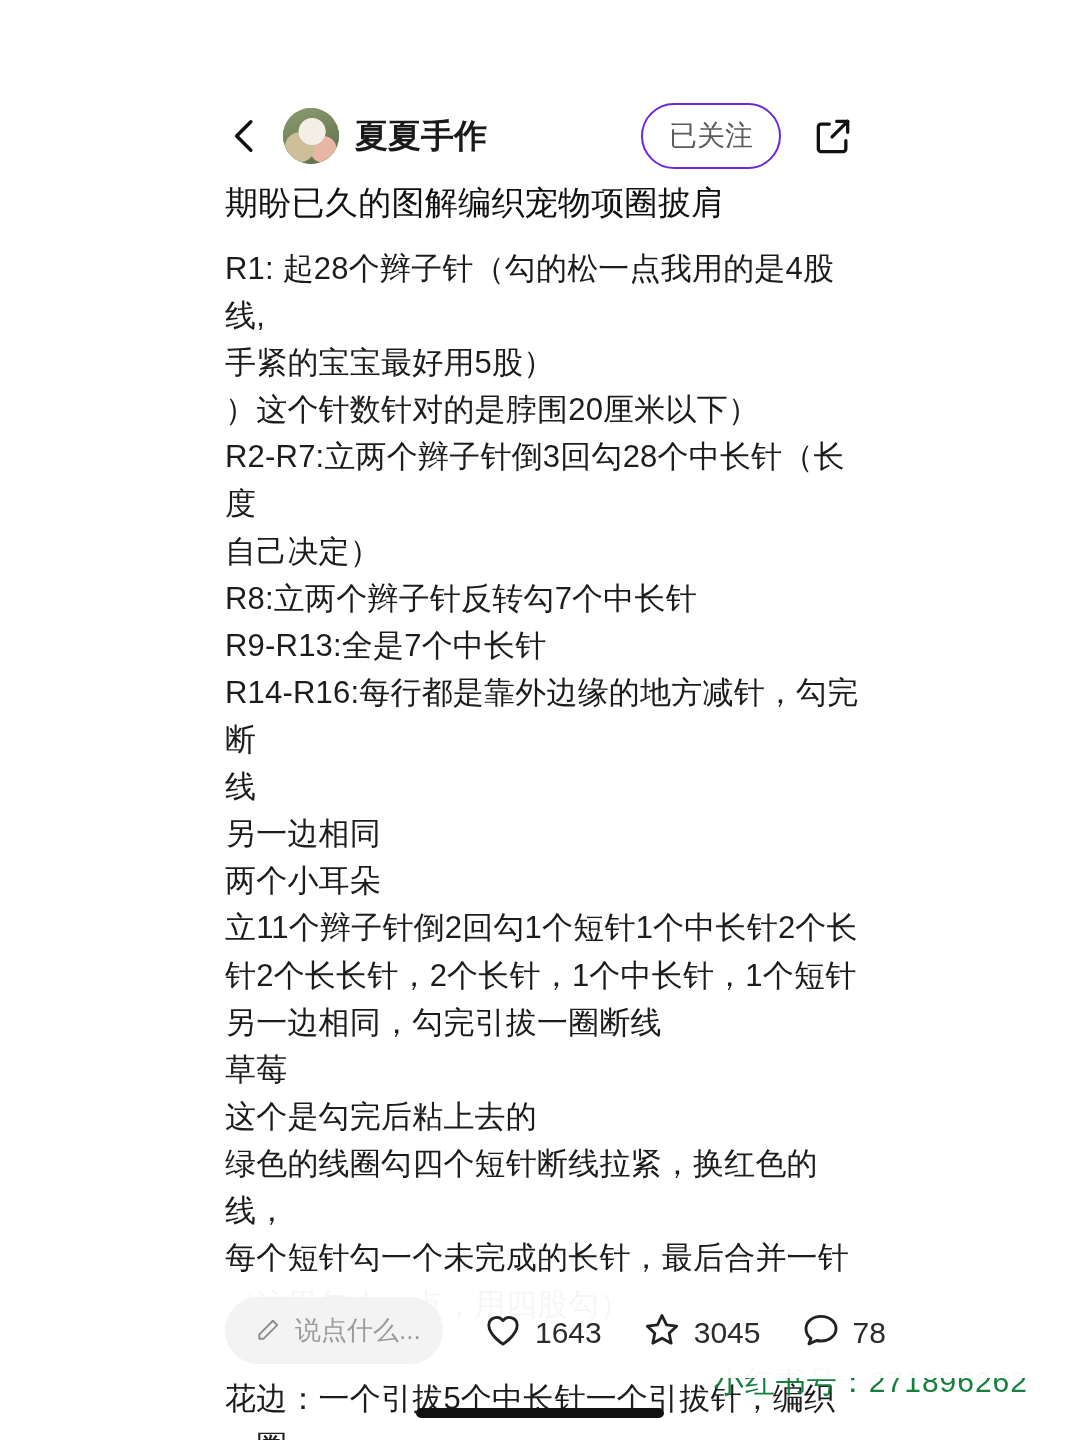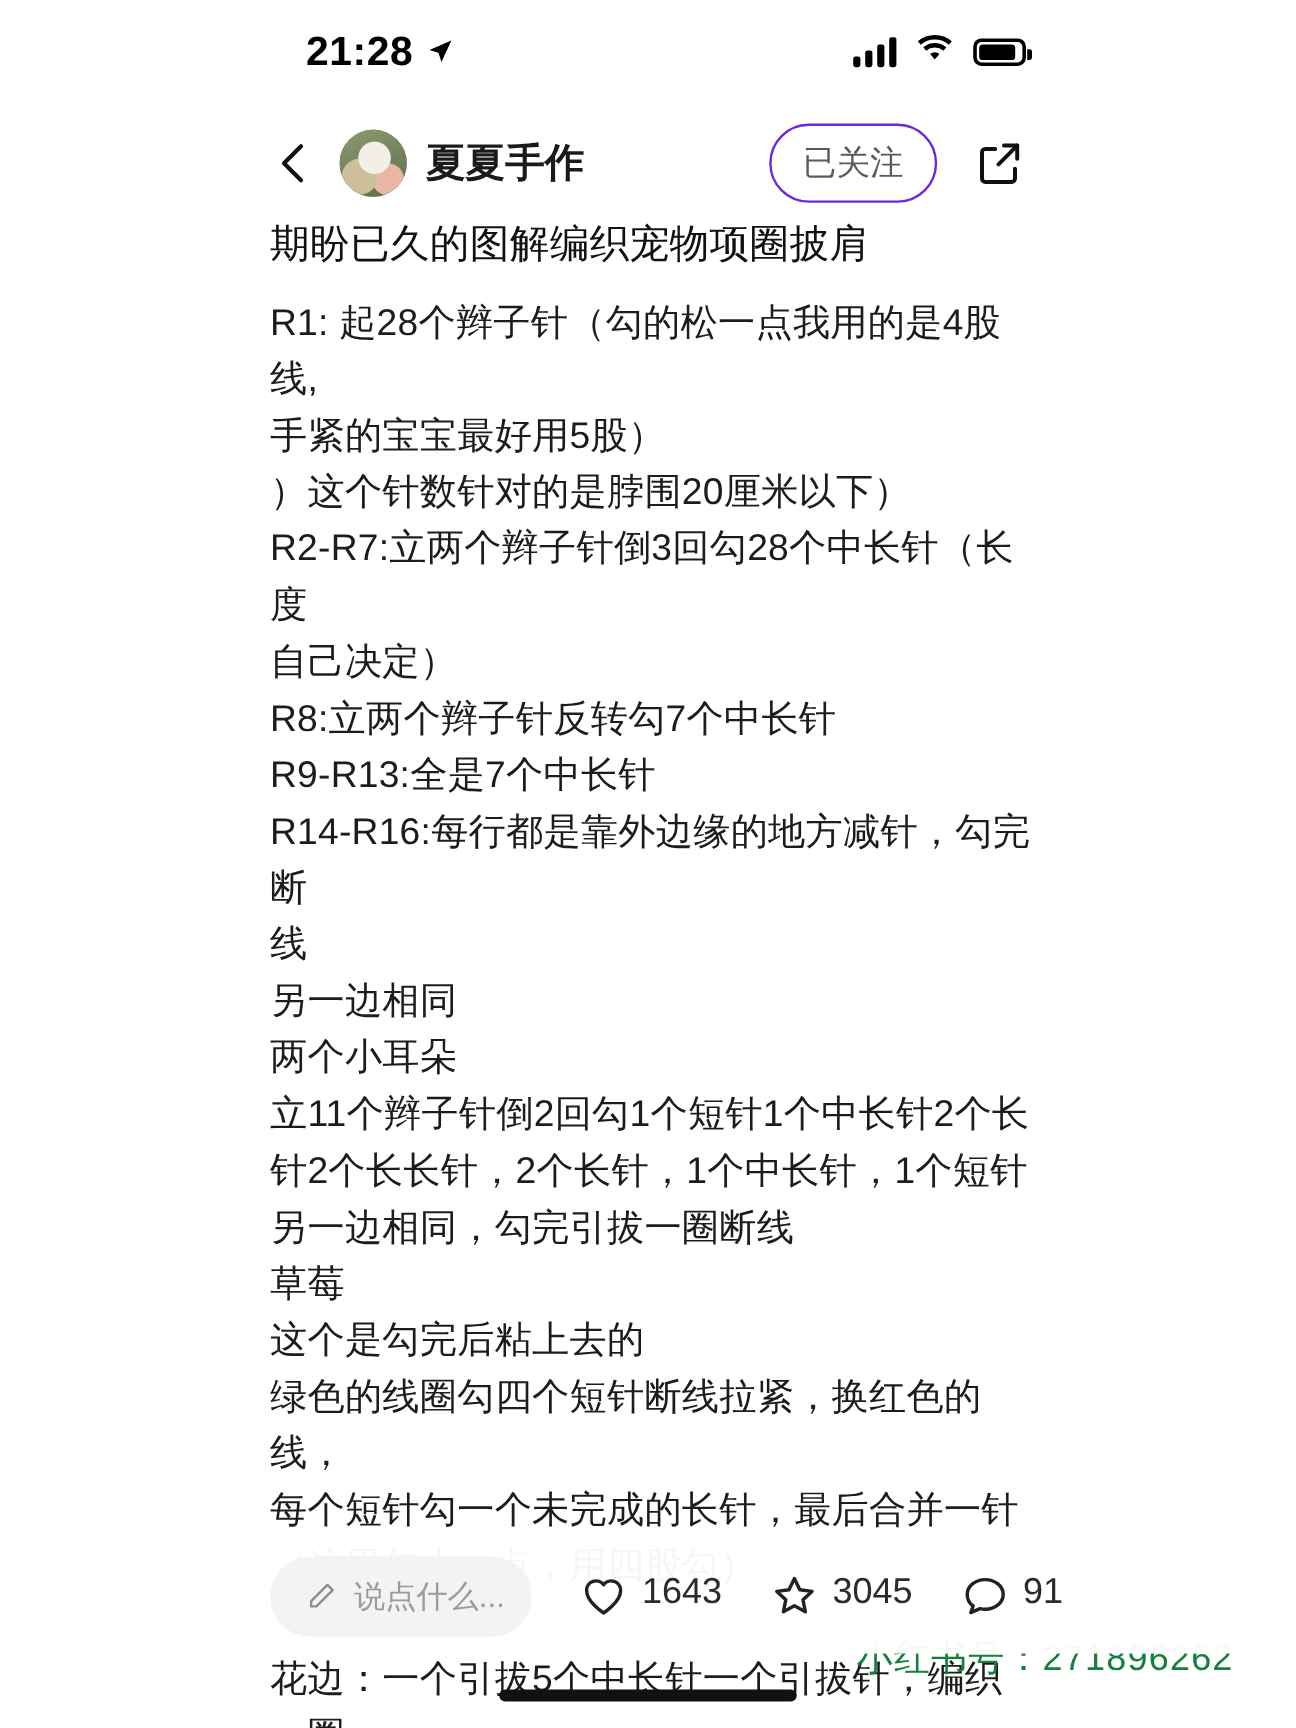--- a/index.html
+++ b/index.html
@@ -221,21 +221,21 @@
   }
   .comment-box .ph {
     font-size: 26px;
     color: #9b9b9b;
     white-space: nowrap;
     text-align: center;
   }
   .pencil-icon { width: 26px; height: 26px; flex: 0 0 auto; }
   .stat {
     display: flex;
-    align-items: flex-start;
+    align-items: flex-end;
     gap: 12px;
     margin-left: 40px;
     cursor: pointer;
   }
   .stat .num {
     font-size: 30px;
     color: #2b2b2b;
   }
   .stat-icon { width: 40px; height: 40px; flex: 0 0 auto; }
 
@@ -248,48 +248,20 @@
     height: 10px;
     border-radius: 6px;
     background: #111;
   }
 </style>
 </head>
 <body>
 
 <div class="phone">
 
-  <div class="status-bar">
-    <div class="status-left">
-      <span class="status-time">21:28</span>
-      <span class="loc-arrow">
-        <svg viewBox="0 0 24 24" width="22" height="22">
-            <path d="M22 2L2 10.5l8.2 2.6L13 21.5z" fill="#000"></path>
-          </svg>
-      </span>
-    </div>
-    <div class="status-right">
-      <span class="signal-bars">
-          <i></i>
-          <i></i>
-          <i></i>
-          <i></i>
-        </span>
-      <span>
-        <svg viewBox="0 0 28 20" width="32" height="24">
-          <path d="M14 17.6l3.4-4.1a5.2 5.2 0 0 0-6.8 0z" fill="#000"></path>
-          <path d="M5.6 8.6a13 13 0 0 1 16.8 0l-2.1 2.5a9.8 9.8 0 0 0-12.6 0z" fill="#000"></path>
-          <path d="M1.6 4.2a19 19 0 0 1 24.8 0l-2.1 2.5a15.8 15.8 0 0 0-20.6 0z" fill="#000"></path>
-        </svg>
-      </span>
-      <span class="battery">
-          <span class="fill"></span>
-        </span>
-    </div>
-  </div>
 
   <div class="nav-bar">
     <span class="back-icon">
       <svg viewBox="0 0 24 24" width="40" height="40">
           <path d="M15.5 3.5L7 12l8.5 8.5" fill="none" stroke="#111" stroke-width="2.1" stroke-linecap="round" stroke-linejoin="round"></path>
         </svg>
     </span>
     <span class="avatar">
         <span class="a1"></span>
       </span>
@@ -363,18 +335,18 @@
       </span>
       <span class="num">3045</span>
     </div>
 
     <div class="stat">
       <span class="stat-icon">
         <svg viewBox="0 0 24 24" width="40" height="40">
             <path d="M12 3.8c5 0 9 3.3 9 7.4s-4 7.4-9 7.4a11 11 0 0 1-2.6-.3l-4.6 2 1.2-3.3A7.2 7.2 0 0 1 3 11.2c0-4.1 4-7.4 9-7.4z" fill="none" stroke="#222" stroke-width="1.7" stroke-linejoin="round"></path>
           </svg>
       </span>
-      <span class="num">91</span>
+      <span class="num">78</span>
     </div>
   </div>
 
   <div class="home-indicator"></div>
 </div>
 
 </body></html>

